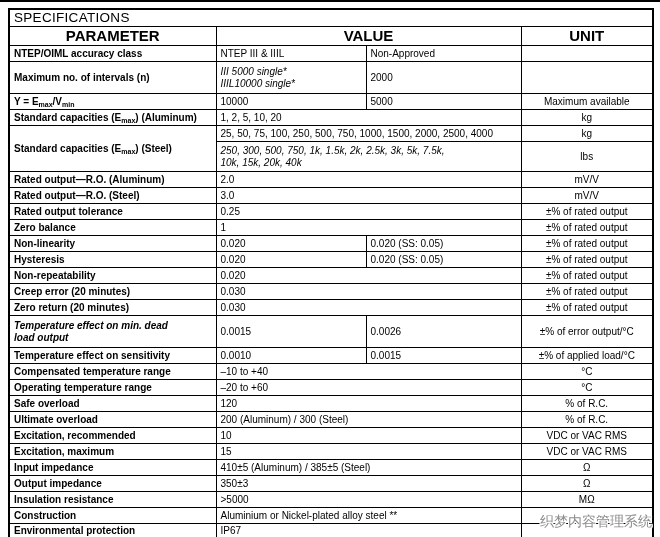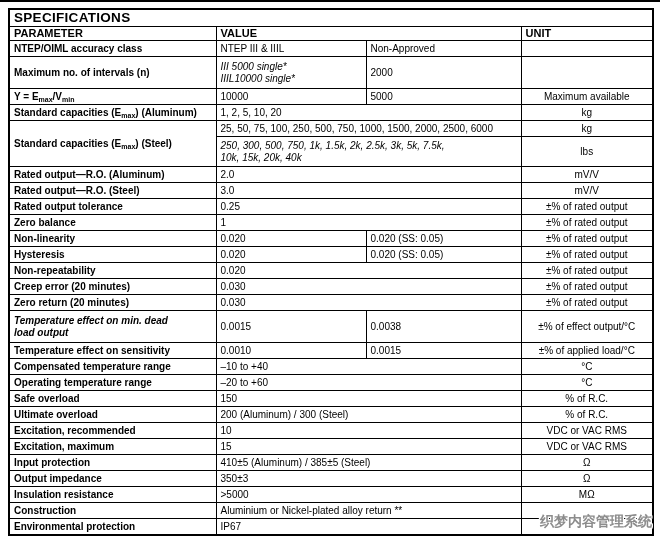--- a/index.html
+++ b/index.html
@@ -16,36 +16,36 @@
     border:2px solid #000;
   }
   .spec td, .spec th {
     border:1.5px solid #000;
     padding:0 4px;
     line-height:1.2;
     vertical-align:middle;
     overflow:hidden;
   }
   .title-cell {
-    font-size:13.5px; font-weight:bold; text-align:left;
+    font-size:13.5px; font-weight:normal; text-align:left;
     height:15px; letter-spacing:0.3px; padding-left:5px;
   }
-  .head-row th { font-size:11px; font-weight:bold; text-align:left; height:13px;margin-left:19px; }
+  .head-row th { font-size:15px; font-weight:bold; text-align:center; height:13px;margin-left:19px; }
   .param { font-weight:bold; font-size:10px; text-align:left; }
   .val  { font-size:10px; }
   .unit { font-size:10px; text-align:center; }
   .h16 { height:16px; }
   .h30 { height:30px; }
   .h32 { height:32px; }
   .wrap { white-space:pre-line;font-style:italic; }
   .nowrap { white-space:nowrap; }
   sub { font-size:7px; font-weight:bold; vertical-align:-2px; line-height:0; }
   .watermark {
     position:absolute; right:8px; bottom:8px;
-    text-align:right; font-weight:bold; color:#8c8c8c;
+    text-align:right; font-weight:normal; color:#8c8c8c;
     text-shadow:
       -1px -1px 0 #fff, 1px -1px 0 #fff,
       -1px  1px 0 #fff, 1px  1px 0 #fff,
        0 -1px 0 #fff, 0 1px 0 #fff,
       -1px 0 0 #fff, 1px 0 0 #fff;
   }
   .wm-line1 { font-size:14px; line-height:1.1; }
   .wm-line2 { font-size:13px; letter-spacing:1.5px; line-height:1.15; }
 </style>
 </head>
@@ -95,21 +95,21 @@
   </tr>
 
   <tr class="h16">
     <td class="param"><span>Standard capacities (E</span><sub>max</sub><span>) (Aluminum)</span></td>
     <td class="val" colspan="2">1, 2, 5, 10, 20</td>
     <td class="unit">kg</td>
   </tr>
 
   <tr class="h16">
     <td class="param" rowspan="2"><span>Standard capacities (E</span><sub>max</sub><span>) (Steel)</span></td>
-    <td class="val nowrap" colspan="2">25, 50, 75, 100, 250, 500, 750, 1000, 1500, 2000, 2500, 6000</td>
+    <td class="val nowrap" colspan="2">25, 50, 75, 100, 250, 500, 750, 1000, 1500, 2000, 2500, 4000</td>
     <td class="unit">kg</td>
   </tr>
   <tr class="h30">
     <td class="val wrap" colspan="2">250, 300, 500, 750, 1k, 1.5k, 2k, 2.5k, 3k, 5k, 7.5k,
 10k, 15k, 20k, 40k</td>
     <td class="unit">lbs</td>
   </tr>
 
   <tr class="h16">
     <td class="param">Rated output—R.O. (Aluminum)</td>
@@ -164,22 +164,22 @@
   <tr class="h16">
     <td class="param">Zero return (20 minutes)</td>
     <td class="val" colspan="2">0.030</td>
     <td class="unit">±% of rated output</td>
   </tr>
 
   <tr class="h32">
     <td class="param wrap">Temperature effect on min. dead
 load output</td>
     <td class="val">0.0015</td>
-    <td class="val">0.0038</td>
-    <td class="unit">±% of effect output/°C</td>
+    <td class="val">0.0026</td>
+    <td class="unit">±% of error output/°C</td>
   </tr>
 
   <tr class="h16">
     <td class="param">Temperature effect on sensitivity</td>
     <td class="val">0.0010</td>
     <td class="val">0.0015</td>
     <td class="unit">±% of applied load/°C</td>
   </tr>
 
   <tr class="h16">
@@ -189,21 +189,21 @@
   </tr>
 
   <tr class="h16">
     <td class="param">Operating temperature range</td>
     <td class="val" colspan="2">–20 to +60</td>
     <td class="unit">°C</td>
   </tr>
 
   <tr class="h16">
     <td class="param">Safe overload</td>
-    <td class="val" colspan="2">150</td>
+    <td class="val" colspan="2">120</td>
     <td class="unit">% of R.C.</td>
   </tr>
 
   <tr class="h16">
     <td class="param">Ultimate overload</td>
     <td class="val" colspan="2">200 (Aluminum) / 300 (Steel)</td>
     <td class="unit">% of R.C.</td>
   </tr>
 
   <tr class="h16">
@@ -212,40 +212,40 @@
     <td class="unit">VDC or VAC RMS</td>
   </tr>
 
   <tr class="h16">
     <td class="param">Excitation, maximum</td>
     <td class="val" colspan="2">15</td>
     <td class="unit">VDC or VAC RMS</td>
   </tr>
 
   <tr class="h16">
-    <td class="param">Input protection</td>
+    <td class="param">Input impedance</td>
     <td class="val" colspan="2">410±5 (Aluminum) / 385±5 (Steel)</td>
     <td class="unit">Ω</td>
   </tr>
 
   <tr class="h16">
     <td class="param">Output impedance</td>
     <td class="val" colspan="2">350±3</td>
     <td class="unit">Ω</td>
   </tr>
 
   <tr class="h16">
     <td class="param">Insulation resistance</td>
     <td class="val" colspan="2">&gt;5000</td>
     <td class="unit">MΩ</td>
   </tr>
 
   <tr class="h16">
     <td class="param">Construction</td>
-    <td class="val" colspan="2">Aluminium or Nickel-plated alloy return **</td>
+    <td class="val" colspan="2">Aluminium or Nickel-plated alloy steel **</td>
     <td class="unit"></td>
   </tr>
 
   <tr class="h16">
     <td class="param">Environmental protection</td>
     <td class="val" colspan="2">IP67</td>
     <td class="unit"></td>
   </tr>
 </tbody>
   </table>

